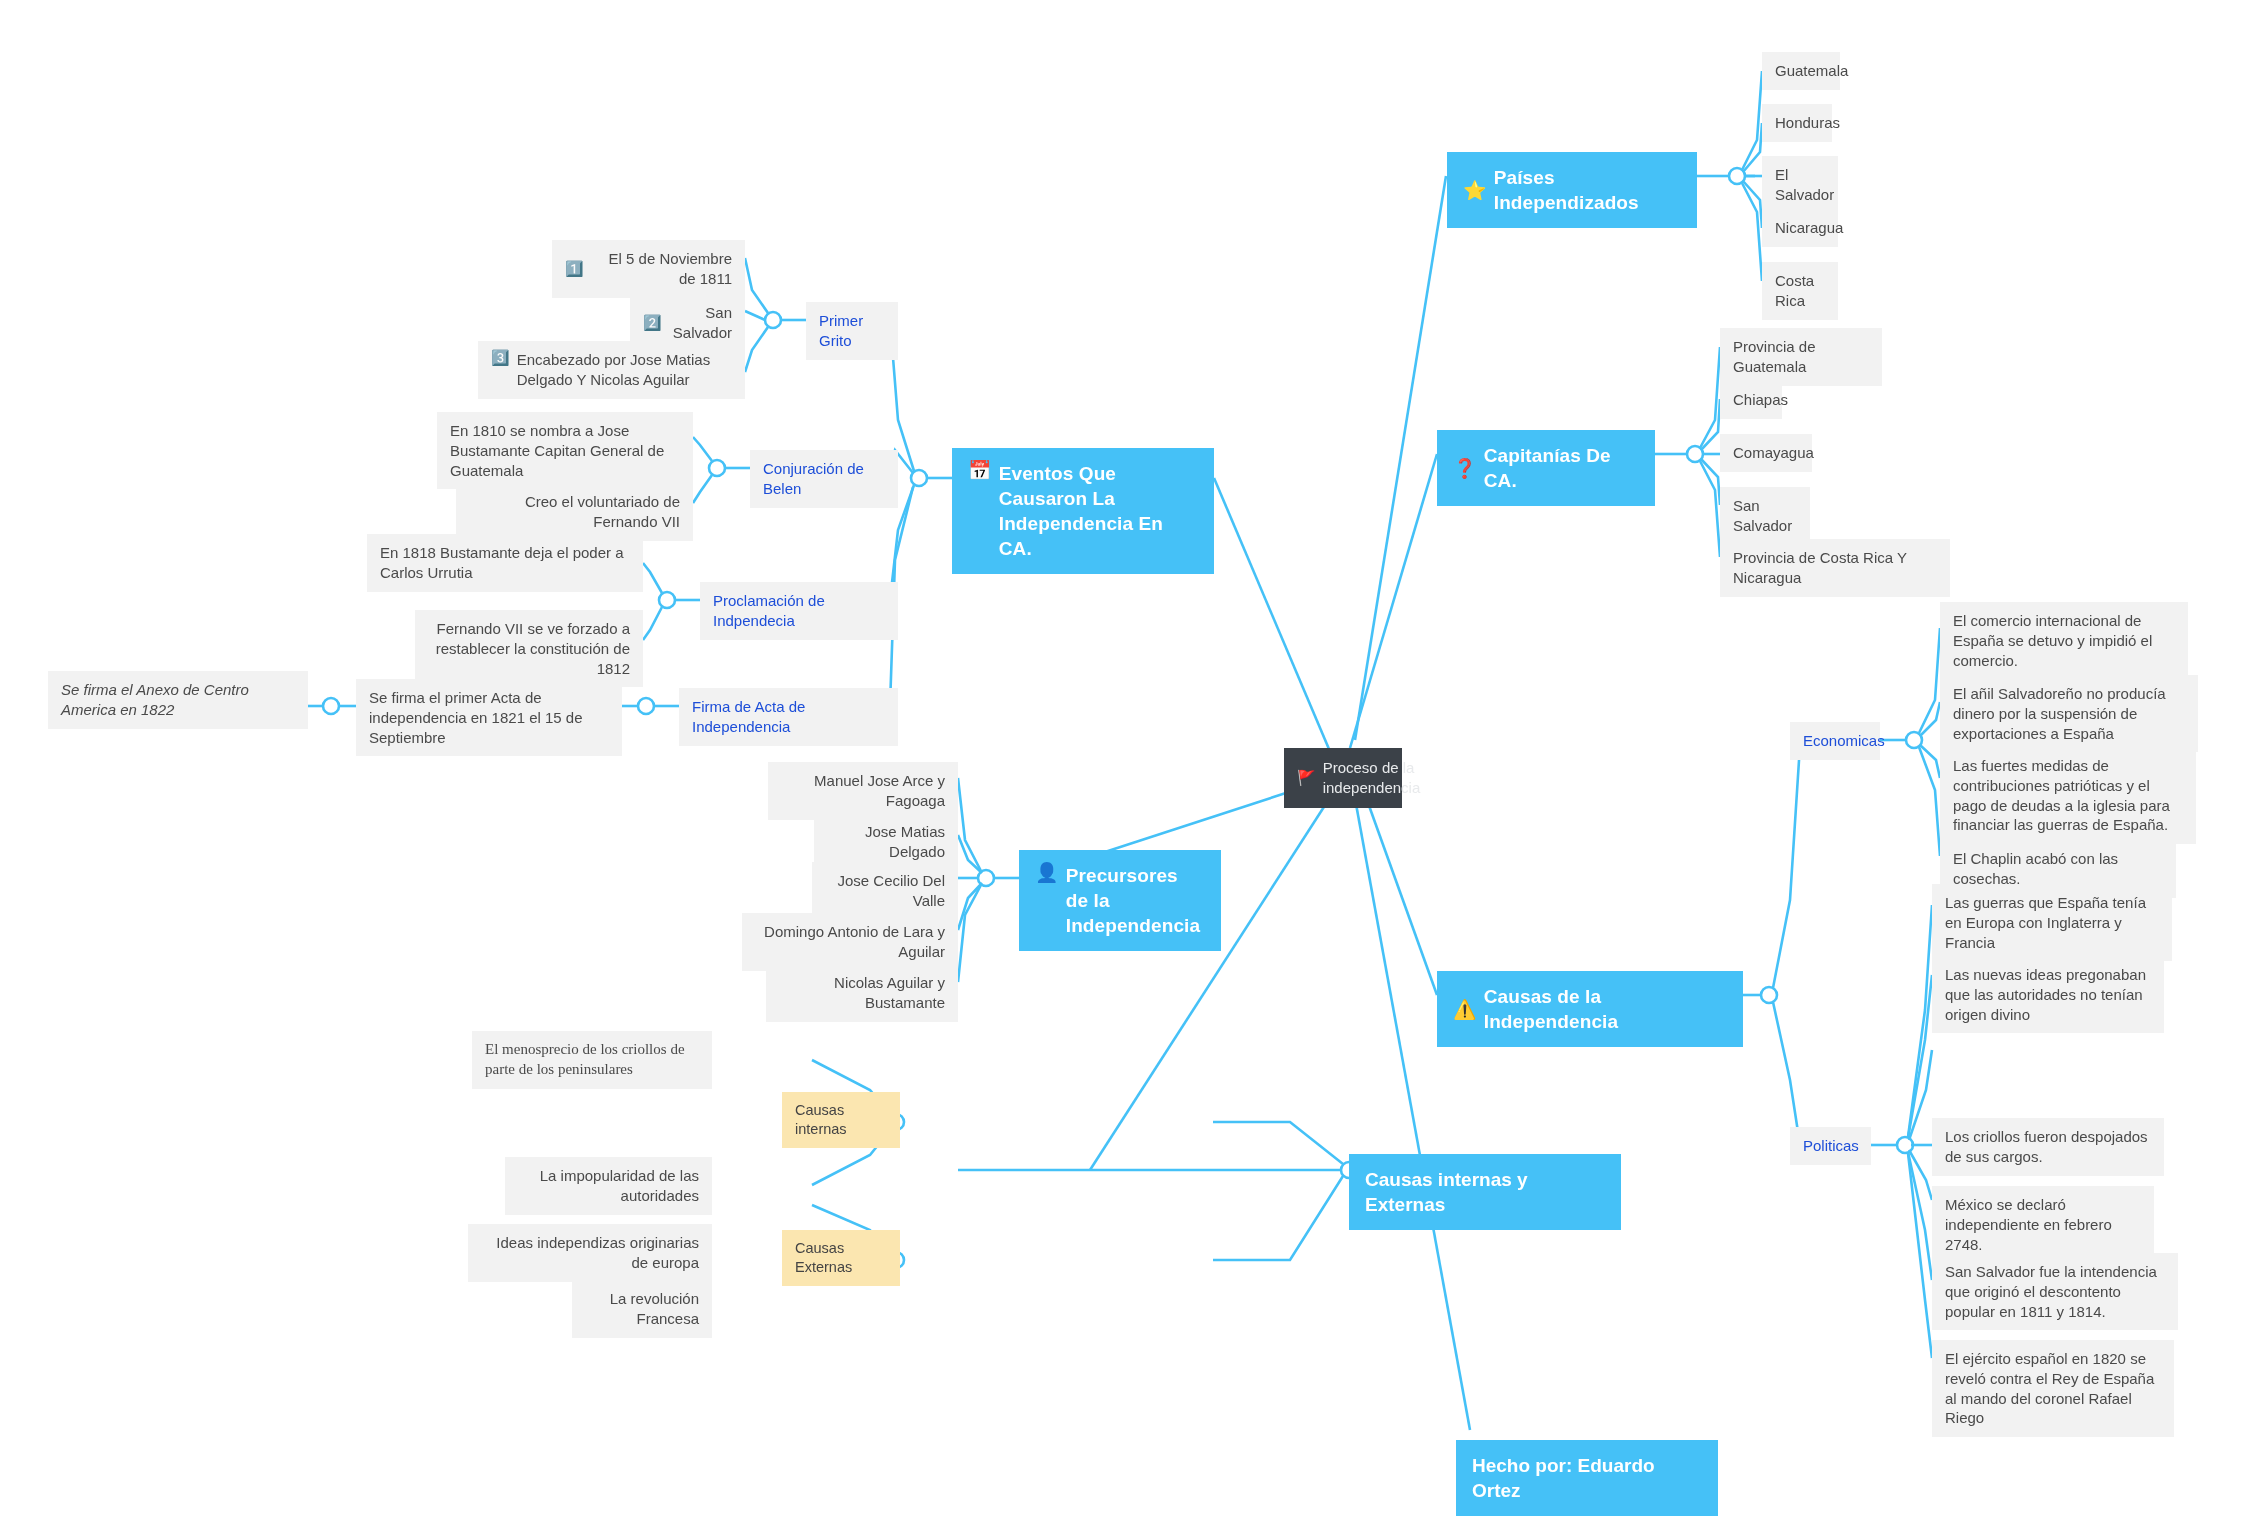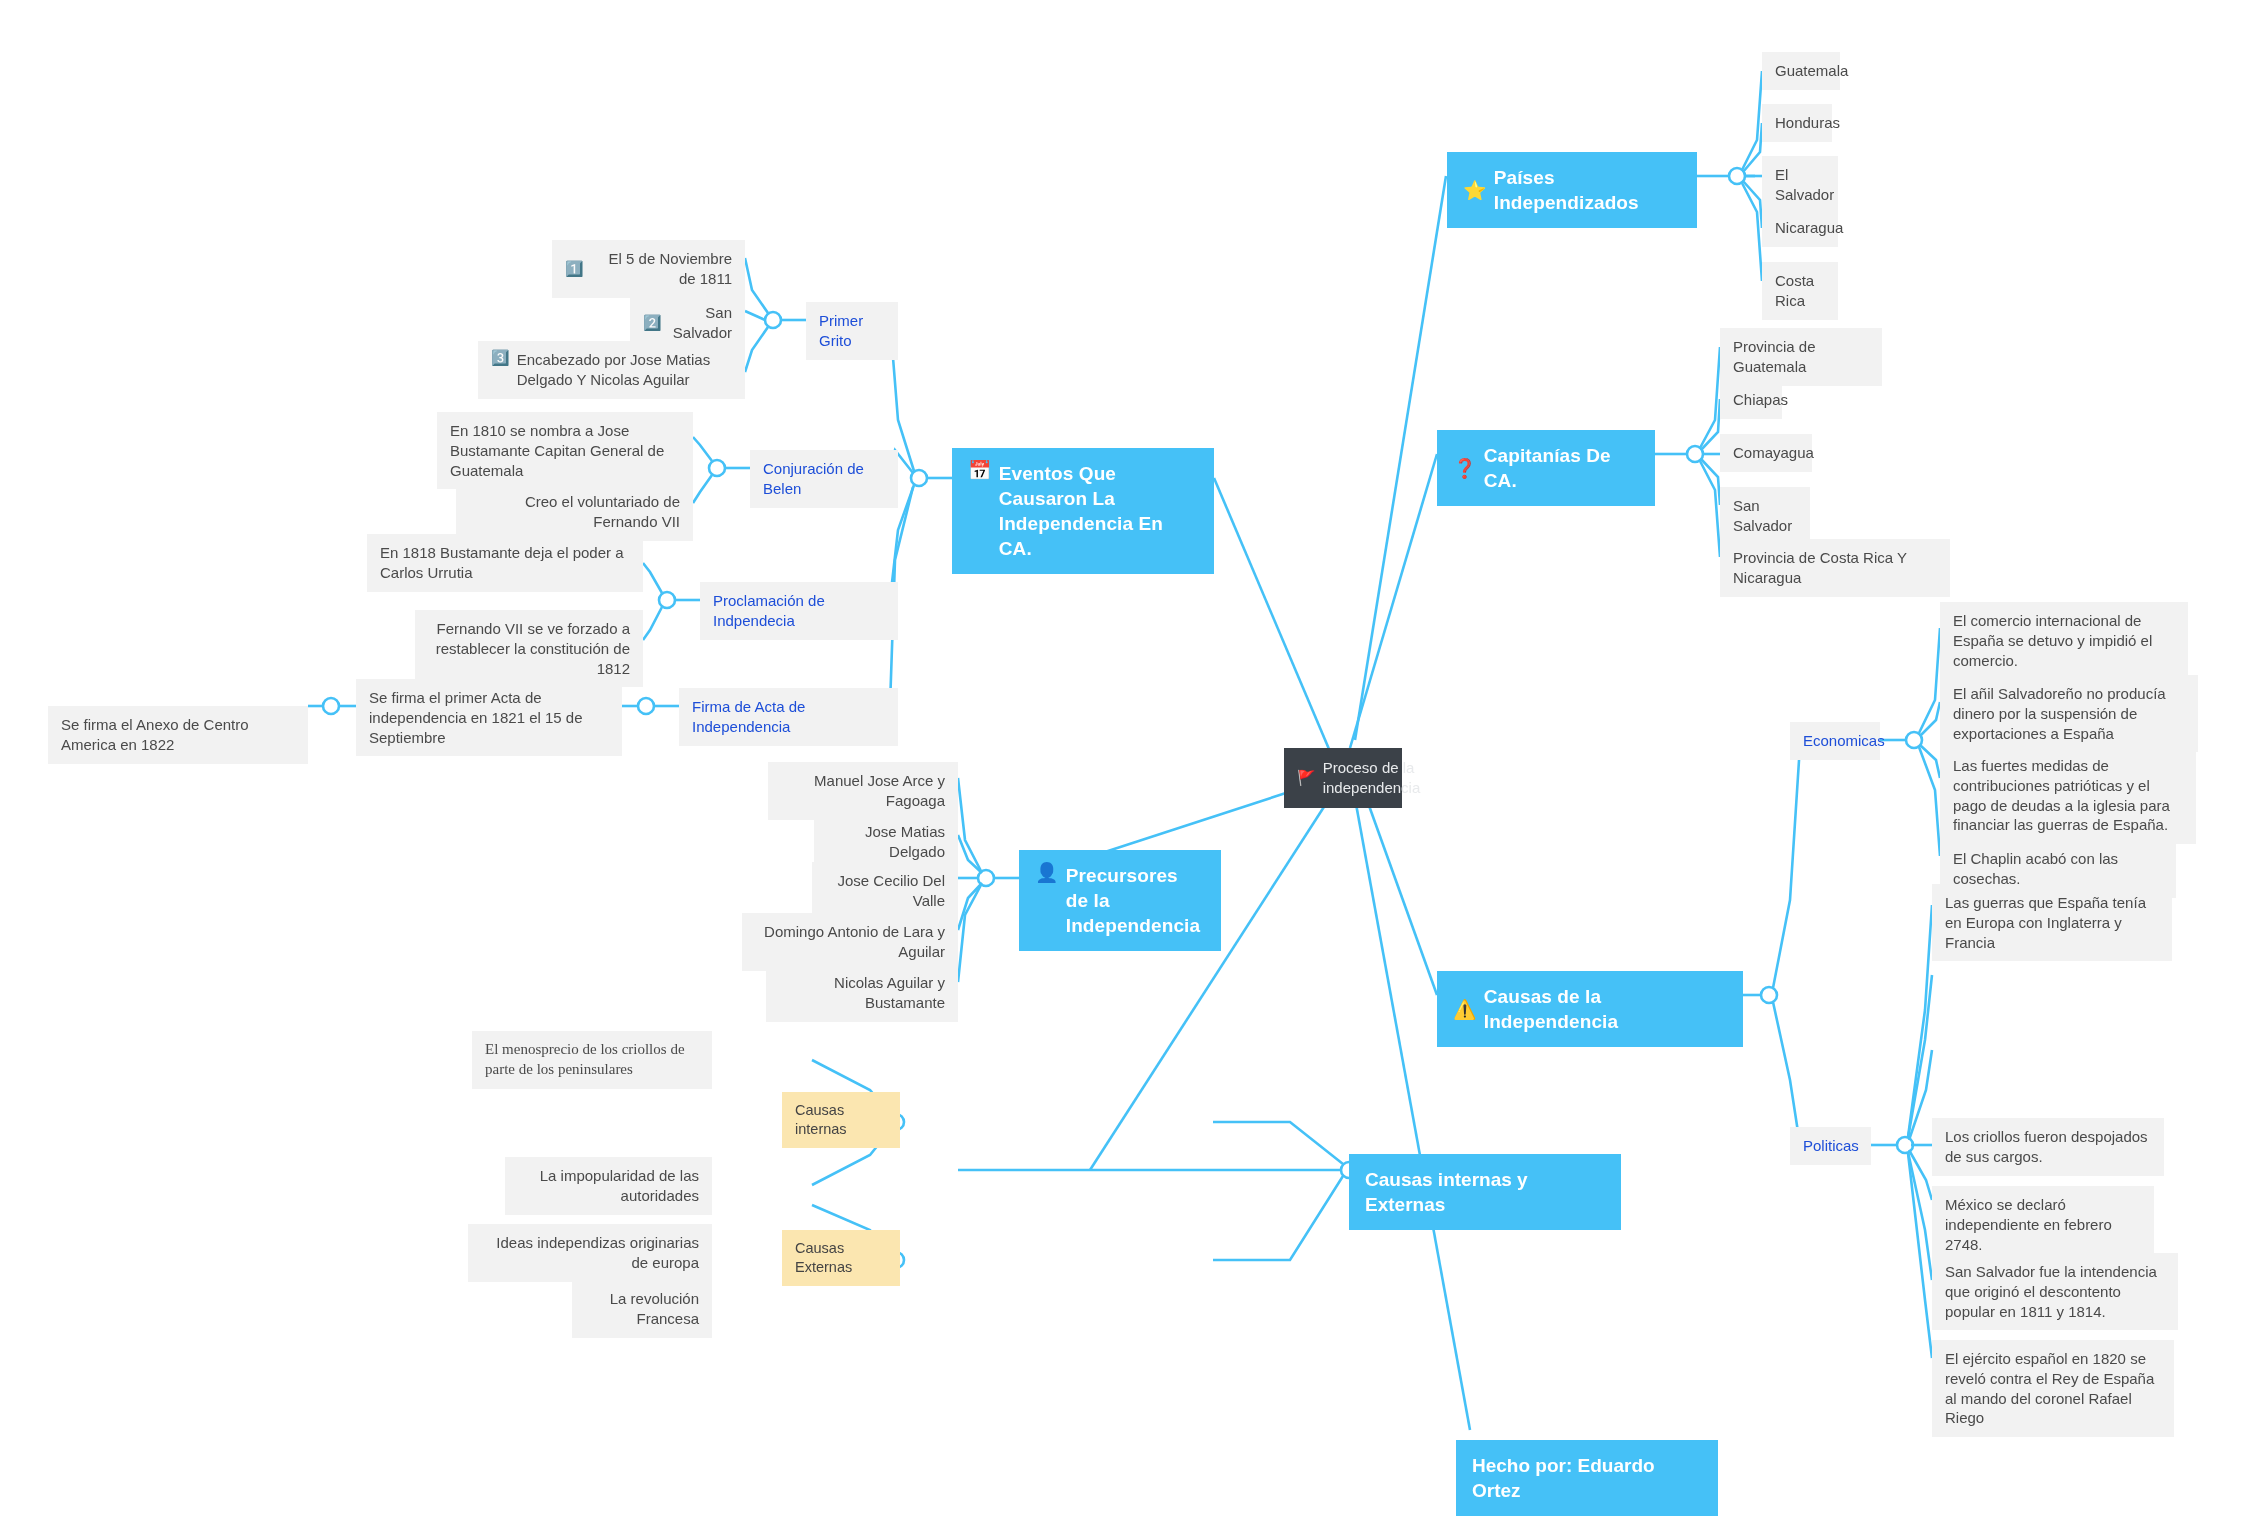--- a/index.html
+++ b/index.html
@@ -258,20 +258,23 @@
   <div class="node leaf" style="left:1940px; top:840px; width:236px;">
     <span>El Chaplin acabó con las cosechas.</span>
   </div>
 
   <div class="node mid" style="left:1790px; top:1127px; width:81px;">
     <span>Politicas</span>
   </div>
   <div class="node leaf" style="left:1932px; top:884px; width:240px;">
     <span>Las guerras que España tenía en Europa con Inglaterra y Francia</span>
   </div>
+  <div class="node leaf" style="left:1932px; top:956px; width:232px;">
+    <span>Las nuevas ideas pregonaban que las autoridades no tenían origen divino</span>
+  </div>
   <div class="node leaf" style="left:1932px; top:1118px; width:232px;">
     <span>Los criollos fueron despojados de sus cargos.</span>
   </div>
   <div class="node leaf" style="left:1932px; top:1186px; width:222px;">
     <span>México se declaró independiente en febrero 2748.</span>
   </div>
   <div class="node leaf" style="left:1932px; top:1253px; width:246px;">
     <span>San Salvador fue la intendencia que originó el descontento popular en 1811 y 1814.</span>
   </div>
   <div class="node leaf" style="left:1932px; top:1340px; width:242px;">
@@ -314,21 +317,21 @@
   <div class="node leaf right-align" style="left:415px; top:610px; width:228px; align-items:flex-start;">
     <span style="text-align:right;">Fernando VII se ve forzado a restablecer la constitución de 1812</span>
   </div>
 
   <div class="node mid" style="left:679px; top:688px; width:219px;">
     <span>Firma de Acta de Independencia</span>
   </div>
   <div class="node leaf" style="left:356px; top:679px; width:266px; align-items:flex-start;">
     <span>Se firma el primer Acta de independencia en 1821 el 15 de Septiembre</span>
   </div>
-  <div class="node leaf" style="left:48px; top:706px; width:260px; align-items:flex-start;">
+  <div class="node leaf" style="left:48px; top:671px; width:260px; align-items:flex-start;font-style:italic;">
     <span>Se firma el Anexo de Centro America en 1822</span>
   </div>
 
   <div class="node topic" style="left:1019px; top:850px; width:202px; align-items:flex-start;">
     <span class="emoji">👤</span><span class="nodetext">Precursores de la Independencia</span>
   </div>
   <div class="node leaf right-align" style="left:768px; top:762px; width:190px;">
     <span>Manuel Jose Arce y Fagoaga</span>
   </div>
   <div class="node leaf right-align" style="left:814px; top:813px; width:144px;">

